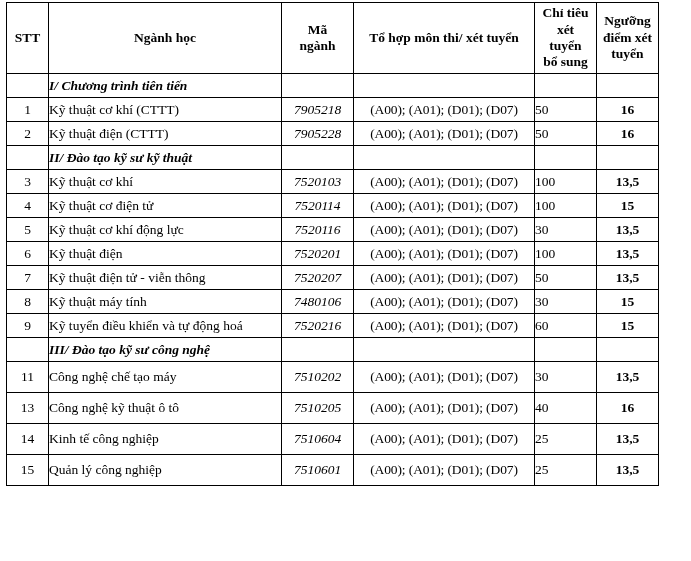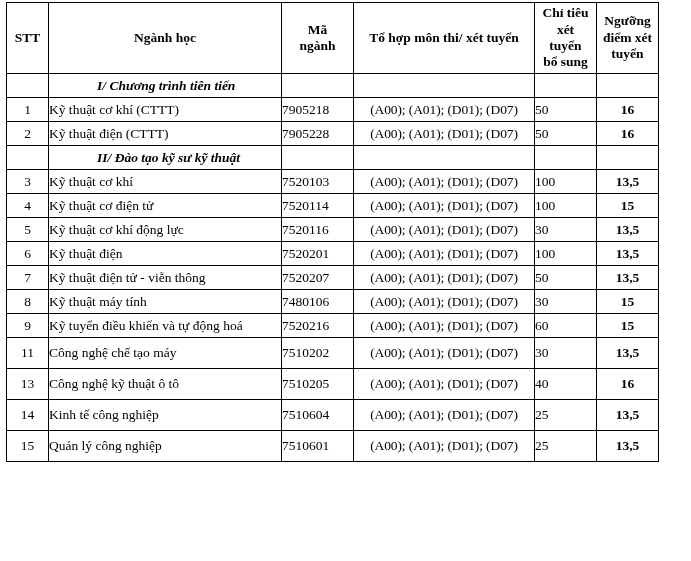--- a/index.html
+++ b/index.html
@@ -60,24 +60,25 @@
     height: 23px;
   }
   td.major {
     text-align: left;
     padding-left: 9px;
     font-size: 14px;
   }
   td.major.group {
     font-style: italic;
     font-weight: bold;
-    padding-left: 48px;
   }
   td.code {
-    font-size: 13.5px;
+    text-align: center;
+    font-size: 13.5px;
+    font-style: italic;
   }
   td.combo {
     text-align: center;
     font-size: 13px;
     letter-spacing: -0.1px;
   }
   td.quota {
     font-size: 13.5px;
   }
   td.thresh {
@@ -227,20 +228,28 @@
           <td class="thresh">15</td>
         </tr>
         <tr class="normal">
           <td class="stt">9</td>
           <td class="major">Kỹ tuyển điều khiển và tự động hoá</td>
           <td class="code">7520216</td>
           <td class="combo">(A00); (A01); (D01); (D07)</td>
           <td class="quota">60</td>
           <td class="thresh">15</td>
         </tr>
+        <tr class="normal">
+          <td class="stt"></td>
+          <td class="major group">III/ Đào tạo kỹ sư công nghệ</td>
+          <td class="code"></td>
+          <td class="combo"></td>
+          <td class="quota"></td>
+          <td class="thresh"></td>
+        </tr>
         <tr class="tall">
           <td class="stt">11</td>
           <td class="major">Công nghệ chế tạo máy</td>
           <td class="code">7510202</td>
           <td class="combo">(A00); (A01); (D01); (D07)</td>
           <td class="quota">30</td>
           <td class="thresh">13,5</td>
         </tr>
         <tr class="tall">
           <td class="stt">13</td>

